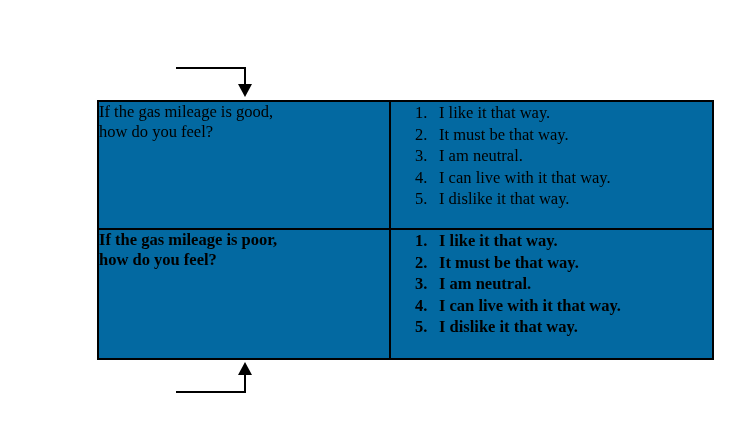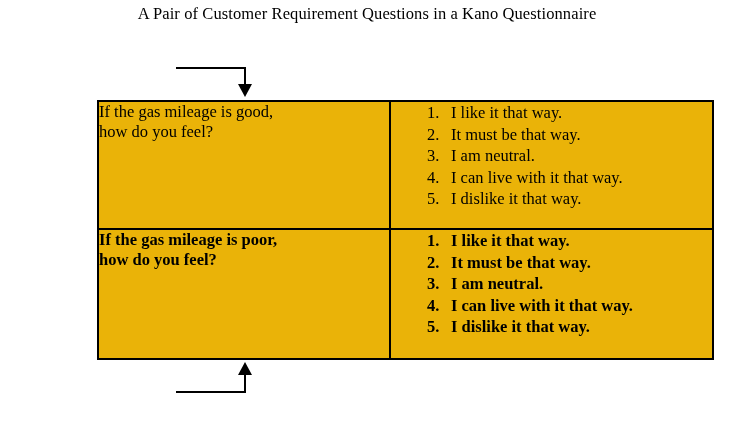--- a/index.html
+++ b/index.html
@@ -102,21 +102,21 @@
     left: 97px;
     top: 100px;
     width: 615px;
     border-collapse: collapse;
     table-layout: fixed;
   }
   #kano-table td {
     border: 2px solid #000000;
     padding: 0;
     vertical-align: top;
-    background: #eab308;
+    background: #0369a1;
   }
   td.q-cell {
     width: 290px;
     height: 126px;
     padding: 8px 10px 10px 14px;
   }
   td.a-cell {
     width: 321px;
     height: 126px;
     padding: 8px 6px 10px 6px;
@@ -128,21 +128,21 @@
 
   .question-text {
     font-size: 16.5px;
     line-height: 20px;
   }
   .question-text .line { display: block; }
 
   .answer-list {
     list-style: none;
     margin: 0;
-    padding: 0 0 0 36px;
+    padding: 0 0 0 24px;
     font-size: 16.5px;
     line-height: 21.5px;
     counter-reset: ans;
   }
   .answer-list li {
     counter-increment: ans;
     position: relative;
     padding-left: 24px;
     white-space: nowrap;
   }
@@ -153,21 +153,20 @@
     top: 0;
     width: 18px;
     text-align: left;
   }
 </style>
 </head>
 <body>
 
 <div id="figure">
 
-  <div id="figure-title">A Pair of Customer Requirement Questions in a Kano Questionnaire</div>
 
   <div id="label-functional" class="callout-label">
   </div>
   <div id="leader-top-h" class="leader-h"></div>
   <div id="leader-top-v" class="leader-v"></div>
   <div id="arrow-top" class="arrowhead down"></div>
 
   <div id="label-dysfunctional" class="callout-label">
   </div>
   <div id="leader-bot-h" class="leader-h"></div>

